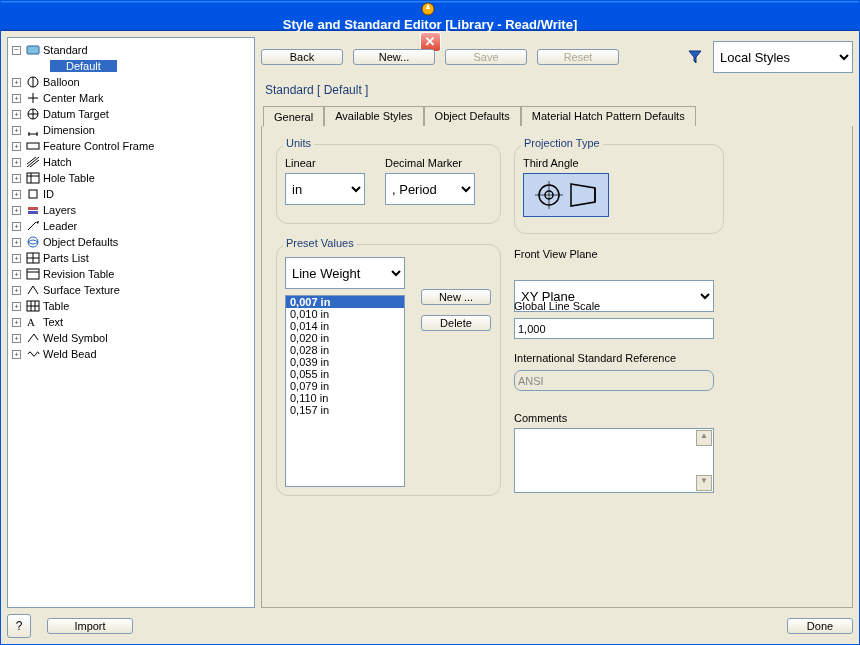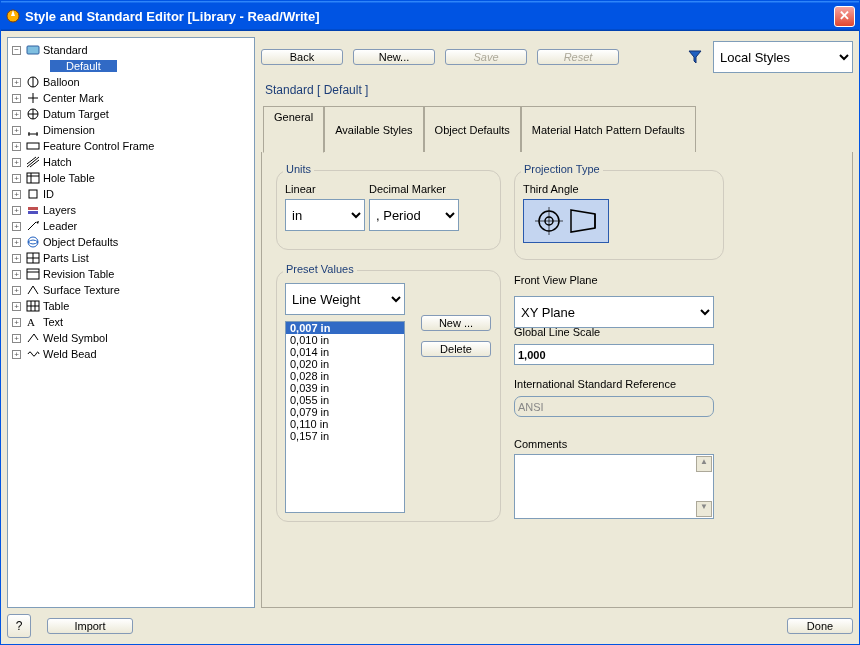--- a/index.html
+++ b/index.html
@@ -19,20 +19,21 @@
   display: flex;
   flex-direction: column;
 }
 .titlebar {
   height: 30px;
   background: linear-gradient(to bottom, #3a92ff 0%, #0054e3 8%, #0054e3 92%, #003ba3 100%);
   display: flex;
   align-items: center;
   padding: 0 4px;
   color: white;
+  flex-direction: column;
 }
 .titlebar-icon {
   width: 16px; height: 16px; margin-right: 4px;
   display: inline-block;
 }
 .titlebar-text { font-weight: bold; font-size: 13px; flex: 1; }
 .close-btn {
   width: 21px; height: 21px;
   background: linear-gradient(to bottom, #f5a4a0, #e0462f);
   border: 1px solid #fff;
@@ -116,21 +117,20 @@
   border-radius: 3px;
   background: linear-gradient(to bottom, #fff, #ece9d8);
   cursor: pointer;
   font-family: inherit;
   font-size: 11px;
   padding: 0 10px;
 }
 .btn:disabled {
   color: #aca899;
   cursor: default;
-  font-style: italic;
 }
 .toolbar-spacer { flex: 1; }
 .filter-icon { width: 16px; height: 16px; }
 .combo {
   height: 32px;
   border: 1px solid #7f9db9;
   background: white;
   font-family: inherit; font-size: 13px;
   padding: 0 2px;
 }
@@ -147,21 +147,21 @@
   padding: 8px;
   position: relative;
 }
 .tabs {
   display: flex;
   padding-left: 2px;
 }
 .tab {
   border: 1px solid #aca899;
   border-bottom: none;
-  padding: 17px 10px;
+  padding: 3px 10px;
   background: #ece9d8;
   margin-right: 0px;
   cursor: pointer;
   position: relative;
   top: 1px;
   font-size: 11px;
 }
 .tab.active {
   background: #ece9d8;
   z-index: 2;
@@ -181,21 +181,21 @@
 }
 .groupbox-title {
   position: absolute;
   top: -8px;
   left: 6px;
   background: #ece9d8;
   padding: 0 3px;
   color: #1d3e78;
   font-size: 11px;
 }
-.row { display: flex; gap: 4px; }
+.row { display: flex; gap: 20px; }
 .col { display: flex; flex-direction: column; }
 .lbl { margin-bottom: 4px; }
 .input-text {
   border: 1px solid #7f9db9;
   height: 21px;
   padding: 0 3px;
   font-family: inherit; font-size: 11px;
   background: white;
 }
 .input-text:disabled { background: #ece9d8; color: #888; border-radius: 7px; }
@@ -550,26 +550,26 @@
                   <div class="list-item">0,079 in</div>
                   <div class="list-item">0,110 in</div>
                   <div class="list-item">0,157 in</div>
                 </div>
               <button class="btn" style="position:absolute; left:144px; top:44px; min-width:70px">New ...</button>
               <button class="btn" style="position:absolute; left:144px; top:70px; min-width:70px">Delete</button>
             </div>
 
             <div style="position:absolute; left:244px; top:114px;">
               <div class="lbl">Front View Plane</div>
-              <select class="combo" style="width:200px; margin-top:6px"><option>XY Plane</option></select>
+              <select class="combo" style="width:200px; margin-top:16px"><option>XY Plane</option></select>
             </div>
 
             <div style="position:absolute; left:244px; top:166px;">
               <div class="lbl">Global Line Scale</div>
-              <input class="input-text" style="width: 200px; margin-top: 2px; font-weight: bold;" value="1,000">
+              <input class="input-text" style="width: 200px; margin-top: 2px;" value="1,000">
             </div>
 
             <div style="position:absolute; left:244px; top:218px;">
               <div class="lbl">International Standard Reference</div>
               <input class="input-text" style="width: 200px; margin-top: 2px;" disabled="" value="ANSI">
             </div>
 
             <div style="position:absolute; left:244px; top:278px;">
               <div class="lbl">Comments</div>
               <div class="comments-area" style="margin-top:2px">

